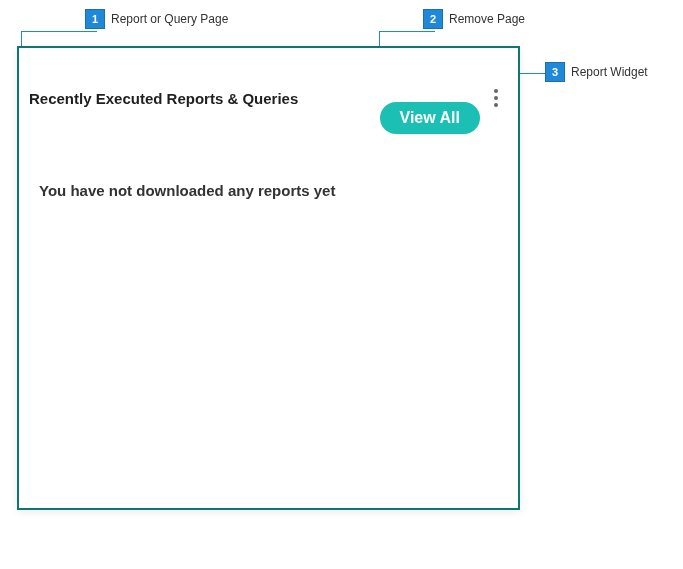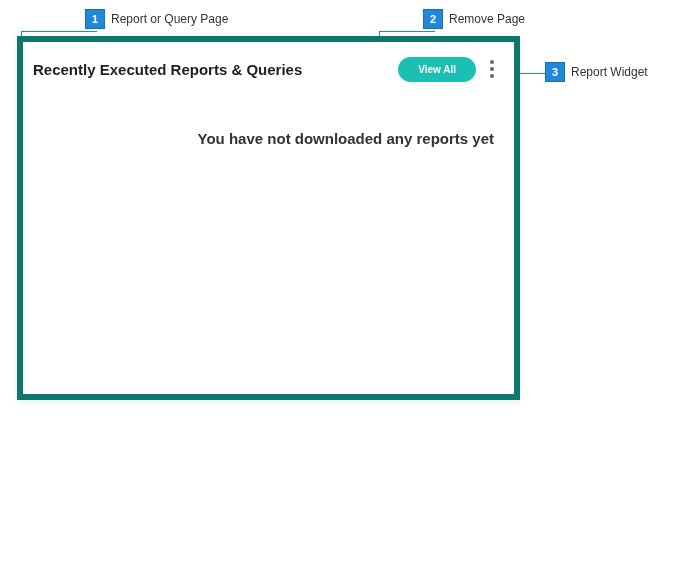--- a/index.html
+++ b/index.html
@@ -26,25 +26,25 @@
       color: #fff;
       font-weight: 600;
       font-size: 11px;
       align-items: center;
       justify-content: center;
       border: 1px solid #1a6fb3;
     }
     .widget-card {
       position: absolute;
       left: 17px;
-      top: 36px;
+      top: 46px;
       width: 503px;
-      height: 364px;
+      height: 464px;
       background: #fff;
-      border: 6px solid #0f766e;
+      border: 2px solid #0f766e;
       box-shadow: 0 2px 8px rgba(0,0,0,0.08);
     }
     .widget-header {
       display: flex;
       align-items: center;
       justify-content: space-between;
       padding: 14px 16px 8px 10px;
     }
     .widget-title {
       font-size: 15px;
@@ -55,40 +55,41 @@
       display: flex;
       align-items: center;
       gap: 10px;
     }
     .view-all-btn {
       background: #1bbfb4;
       color: #fff;
       border: none;
       border-radius: 16px;
       padding: 7px 20px;
-      font-size: 10px;
+      font-size: 16px;
       font-weight: 700;
       cursor: pointer;
+      margin-top: 40px;
     }
     .more-icon {
       display: inline-flex;
       flex-direction: column;
       gap: 3px;
       padding: 4px;
       cursor: pointer;
     }
     .more-icon span {
       width: 4px;
       height: 4px;
       background: #666;
       border-radius: 50%;
     }
     .widget-body {
       padding: 40px 20px;
-      text-align: right;
+      text-align: left;
     }
     .empty-msg {
       font-size: 15px;
       font-weight: 700;
       color: #333;
     }
     
     #c1 { left: 85px; top: 9px; }
     #c2 { left: 423px; top: 9px; }
     #c3 { left: 545px; top: 62px; }

